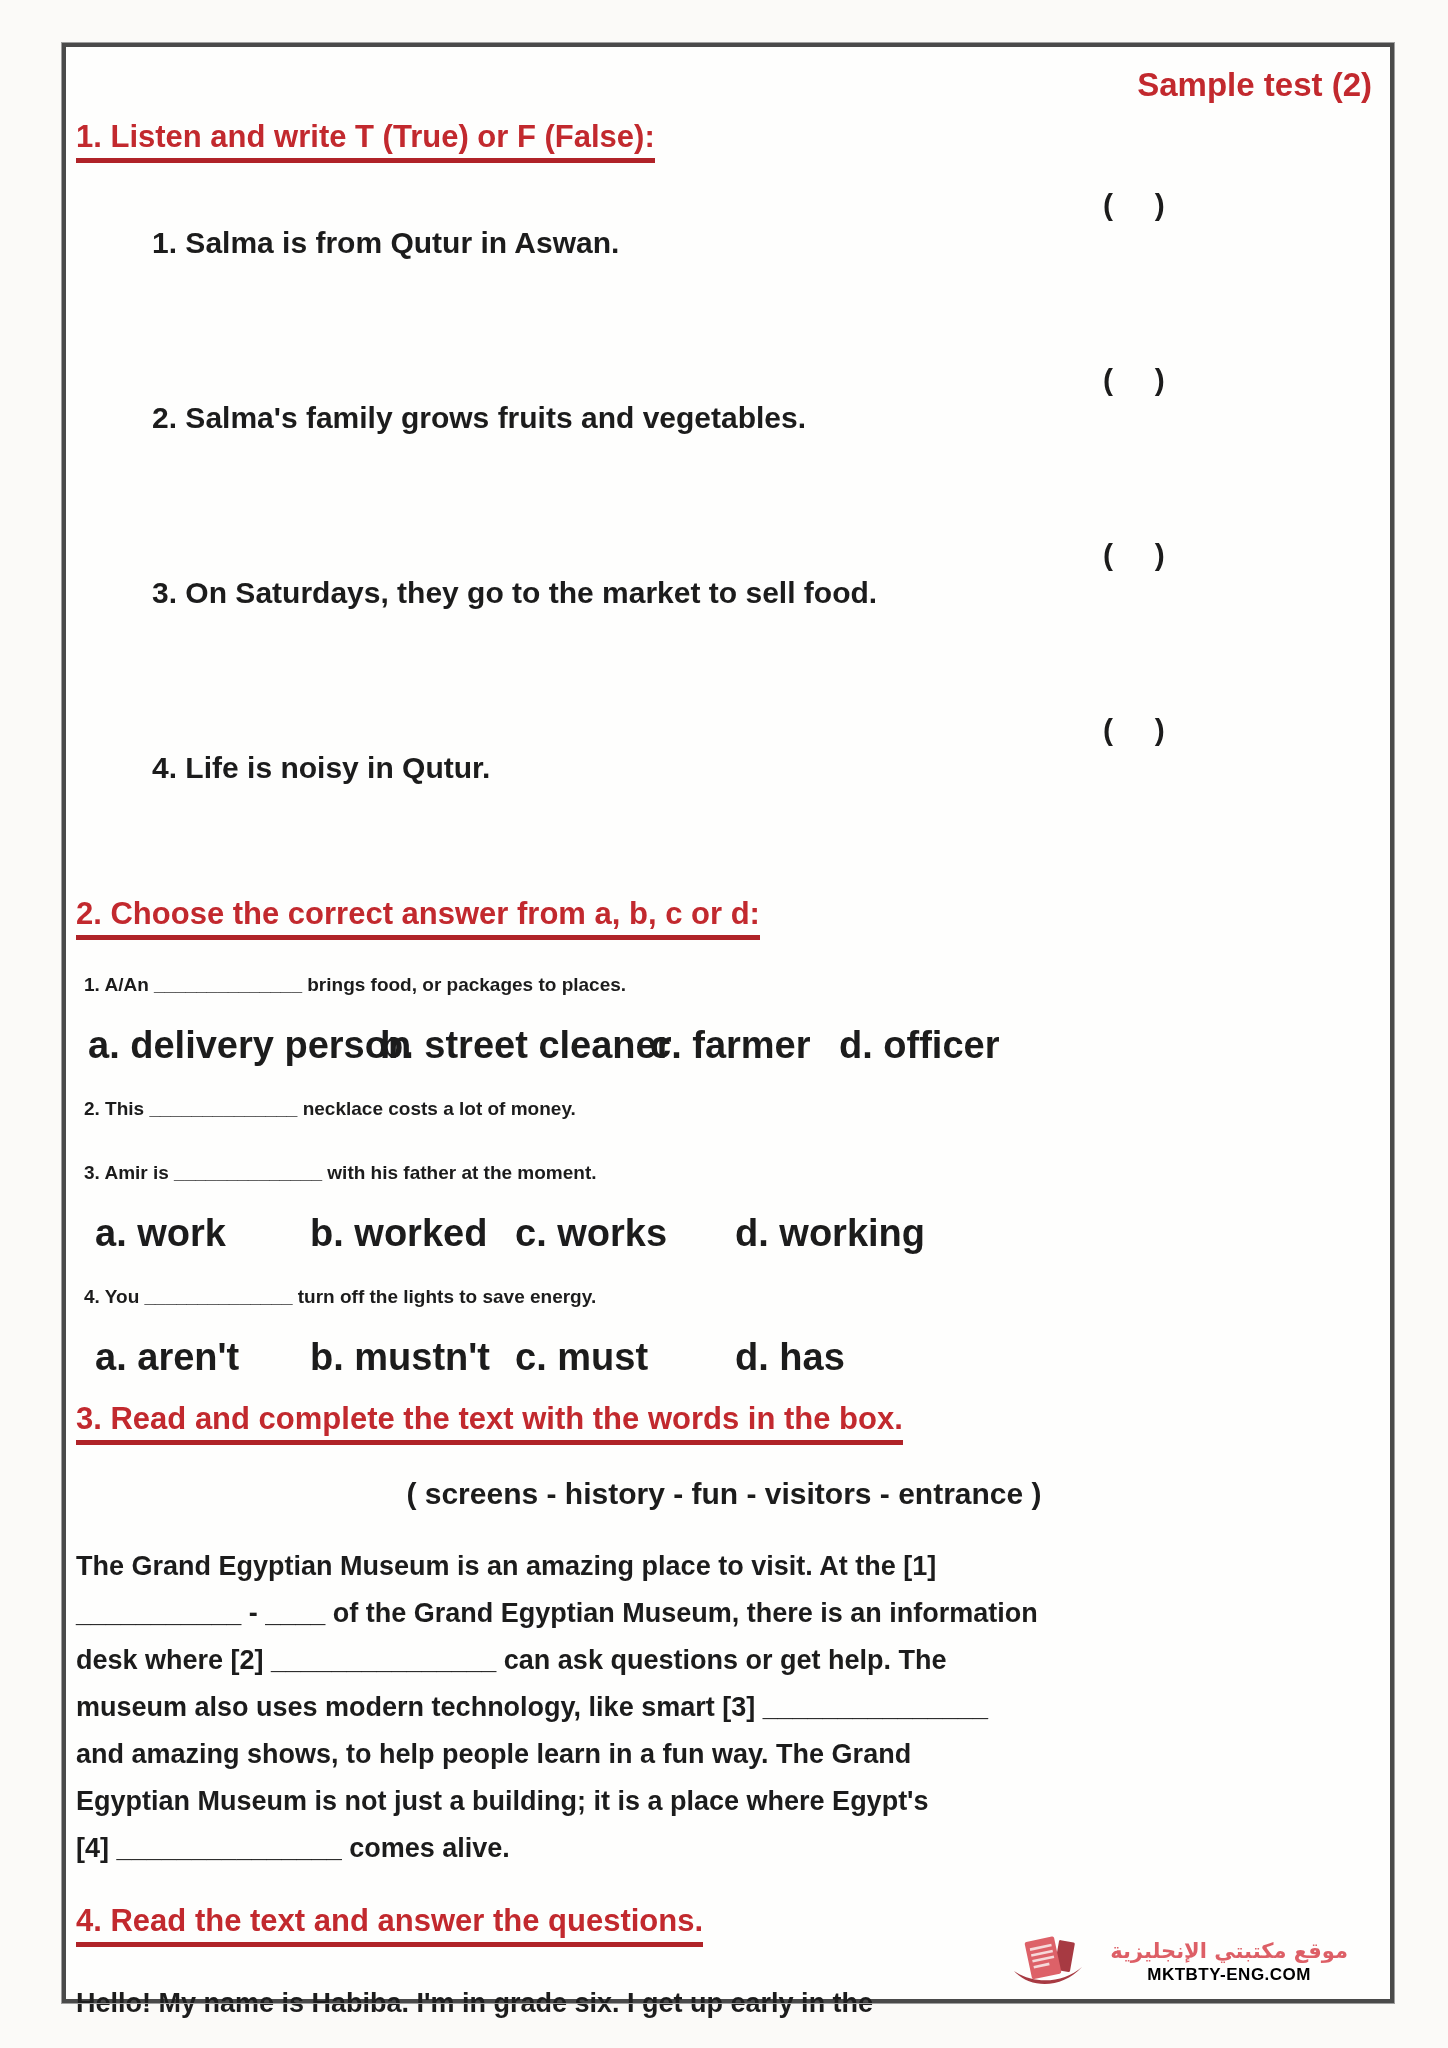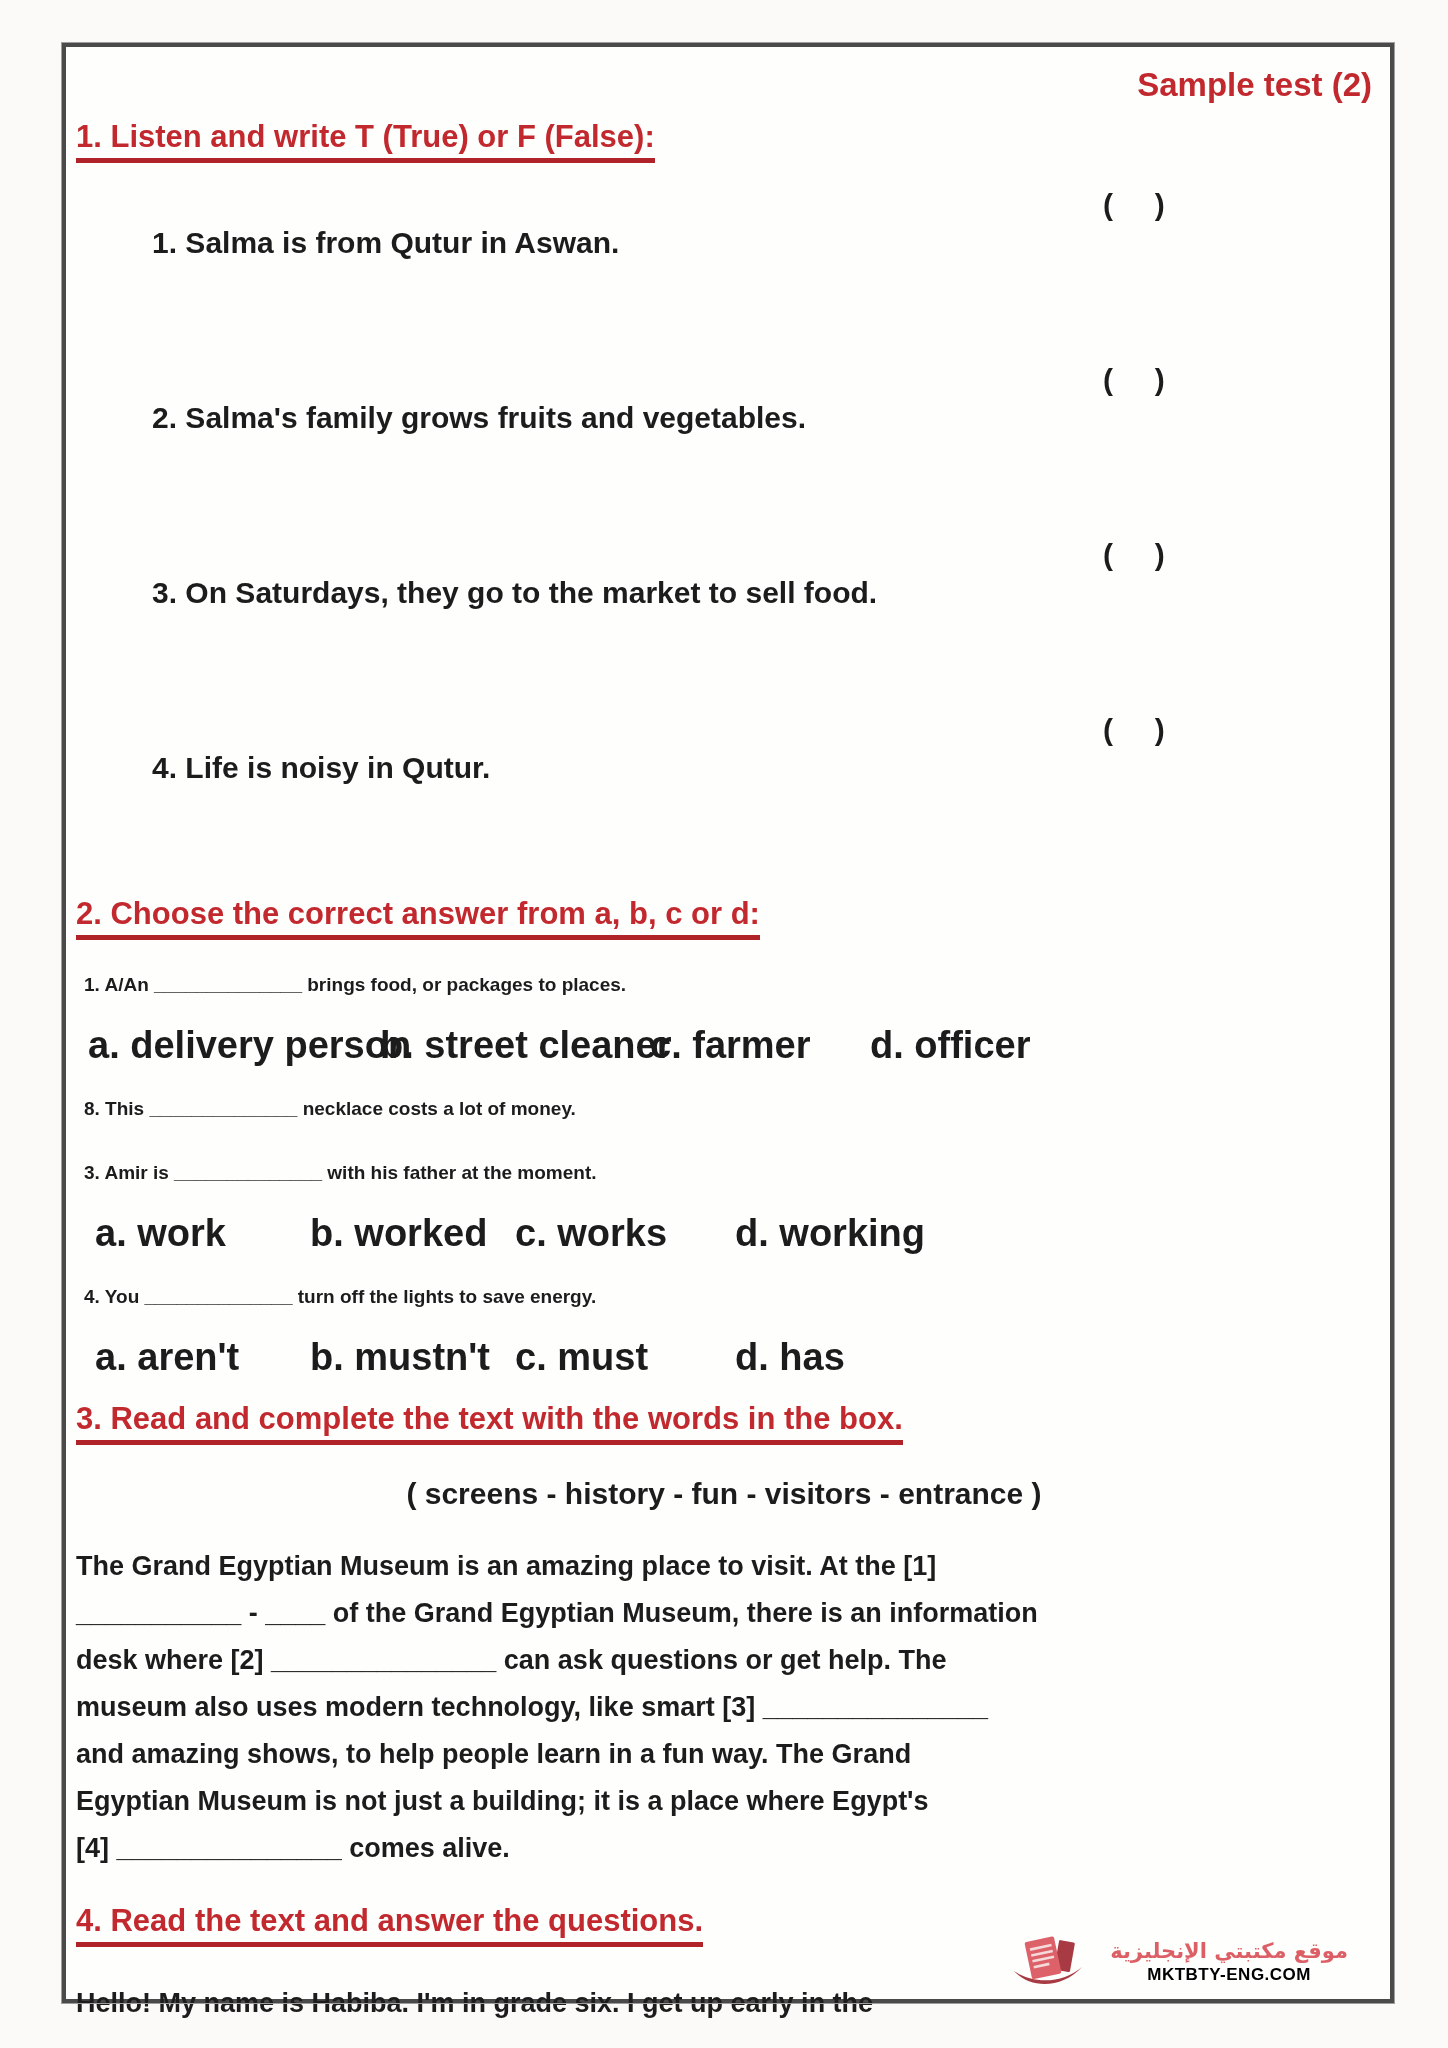--- a/index.html
+++ b/index.html
@@ -27,21 +27,21 @@
   .s1-item{
     position:relative;margin-top:23px;font-size:30px;line-height:38px;
     padding-left:26px;white-space:pre;
   }
   .parens{position:absolute;left:1027px;top:0;white-space:pre;}
   .stem{
     margin-top:26px;font-size:19px;line-height:38px;padding-left:8px;white-space:pre;
   }
   .opts{position:relative;height:38px;margin-top:22px;font-size:38px;line-height:38px;}
   .opts span{position:absolute;top:0;white-space:pre;}
-  .opts.wide .o1{left:12px}.opts.wide .o2{left:304px}.opts.wide .o3{left:574px}.opts.wide .o4{left:794px}
+  .opts.wide .o1{left:12px}.opts.wide .o2{left:304px}.opts.wide .o3{left:574px}.opts.wide .o4{left:763px}
   .opts.norm .o1{left:19px}.opts.norm .o2{left:234px}.opts.norm .o3{left:439px}.opts.norm .o4{left:659px}
   .opts.q2 .o4{left:709px}
   .word-box{
     margin-top:30px;text-align:center;font-size:30px;line-height:38px;white-space:pre;
   }
   .para{margin-top:30px;}
   .para-line{font-size:27px;line-height:47px;white-space:pre;}
   .p3{margin-top:30px;}
   .p4{margin-top:33px;}
   .logo{
@@ -90,21 +90,21 @@
     </div>
 
     <div class="stem">1. A/An ______________ brings food, or packages to places.</div>
     <div class="opts wide">
       <span class="o1">a. delivery person</span>
       <span class="o2">b. street cleaner</span>
       <span class="o3">c. farmer</span>
       <span class="o4">d. officer</span>
     </div>
 
-    <div class="stem">8. This ______________ necklace costs a lot of money.</div>
+    <div class="stem">2. This ______________ necklace costs a lot of money.</div>
 
     <div class="stem">3. Amir is ______________ with his father at the moment.</div>
     <div class="opts norm">
       <span class="o1">a. work</span>
       <span class="o2">b. worked</span>
       <span class="o3">c. works</span>
       <span class="o4">d. working</span>
     </div>
 
     <div class="stem">4. You ______________ turn off the lights to save energy.</div>

